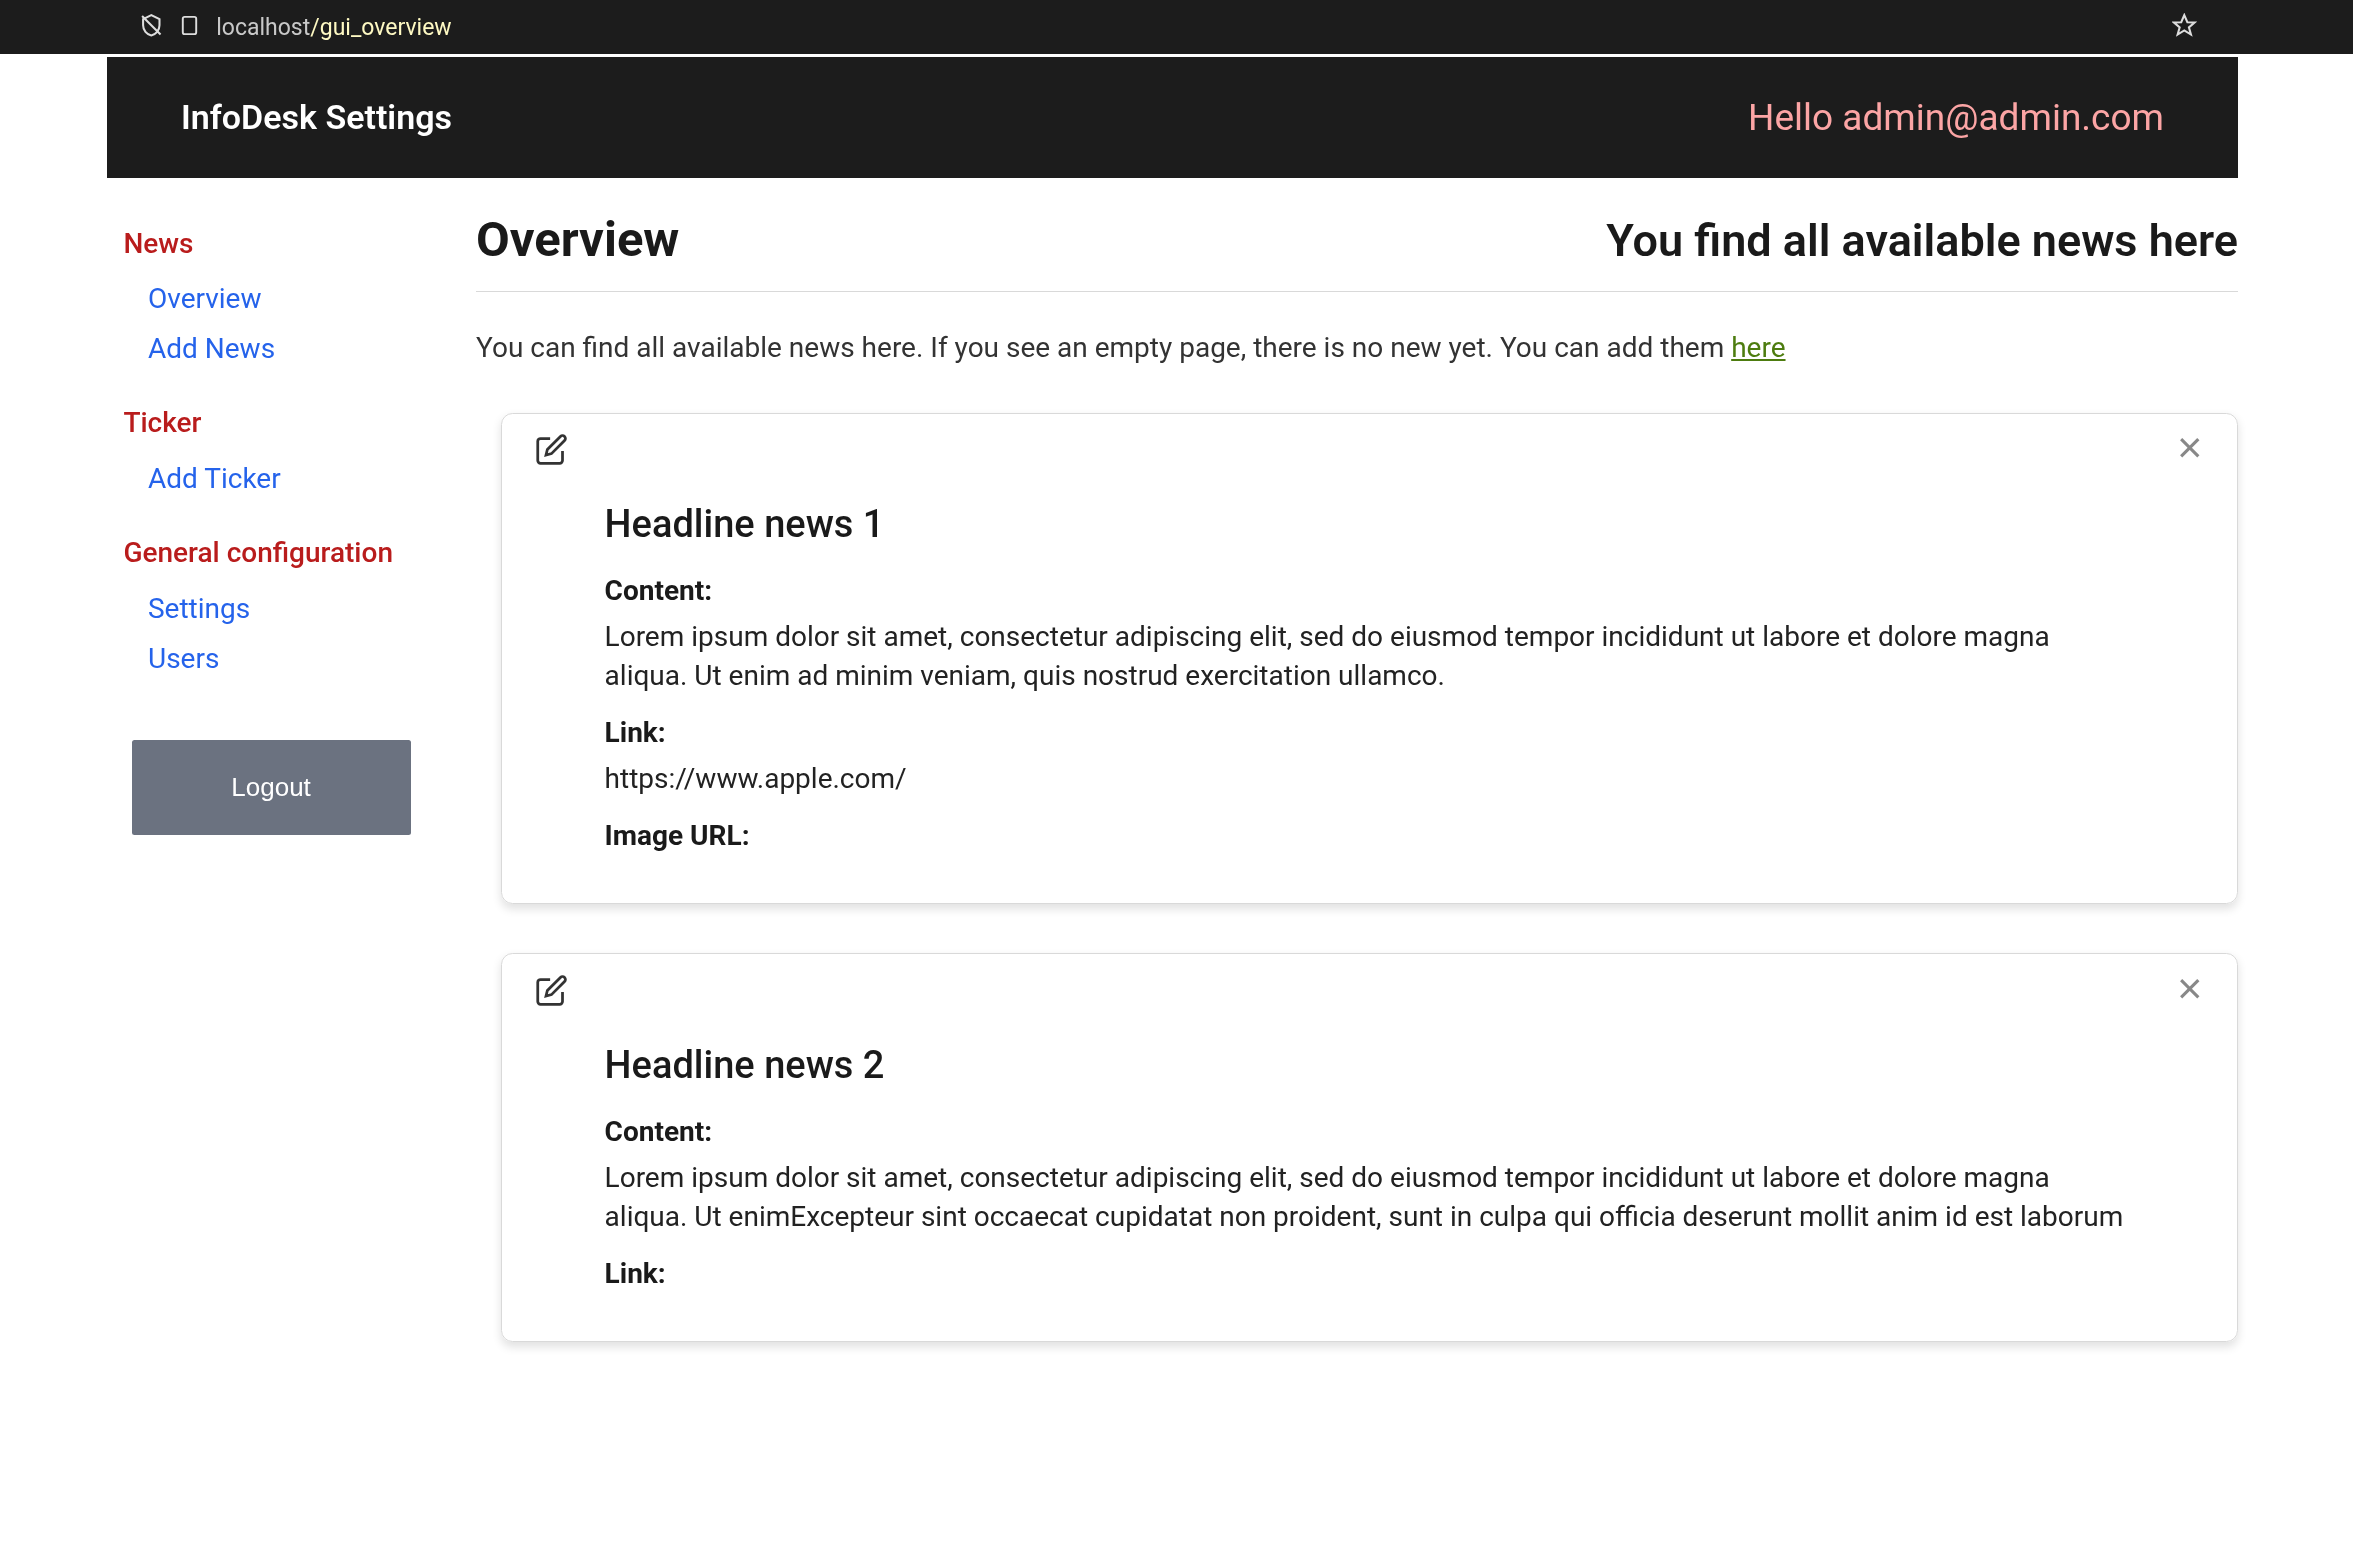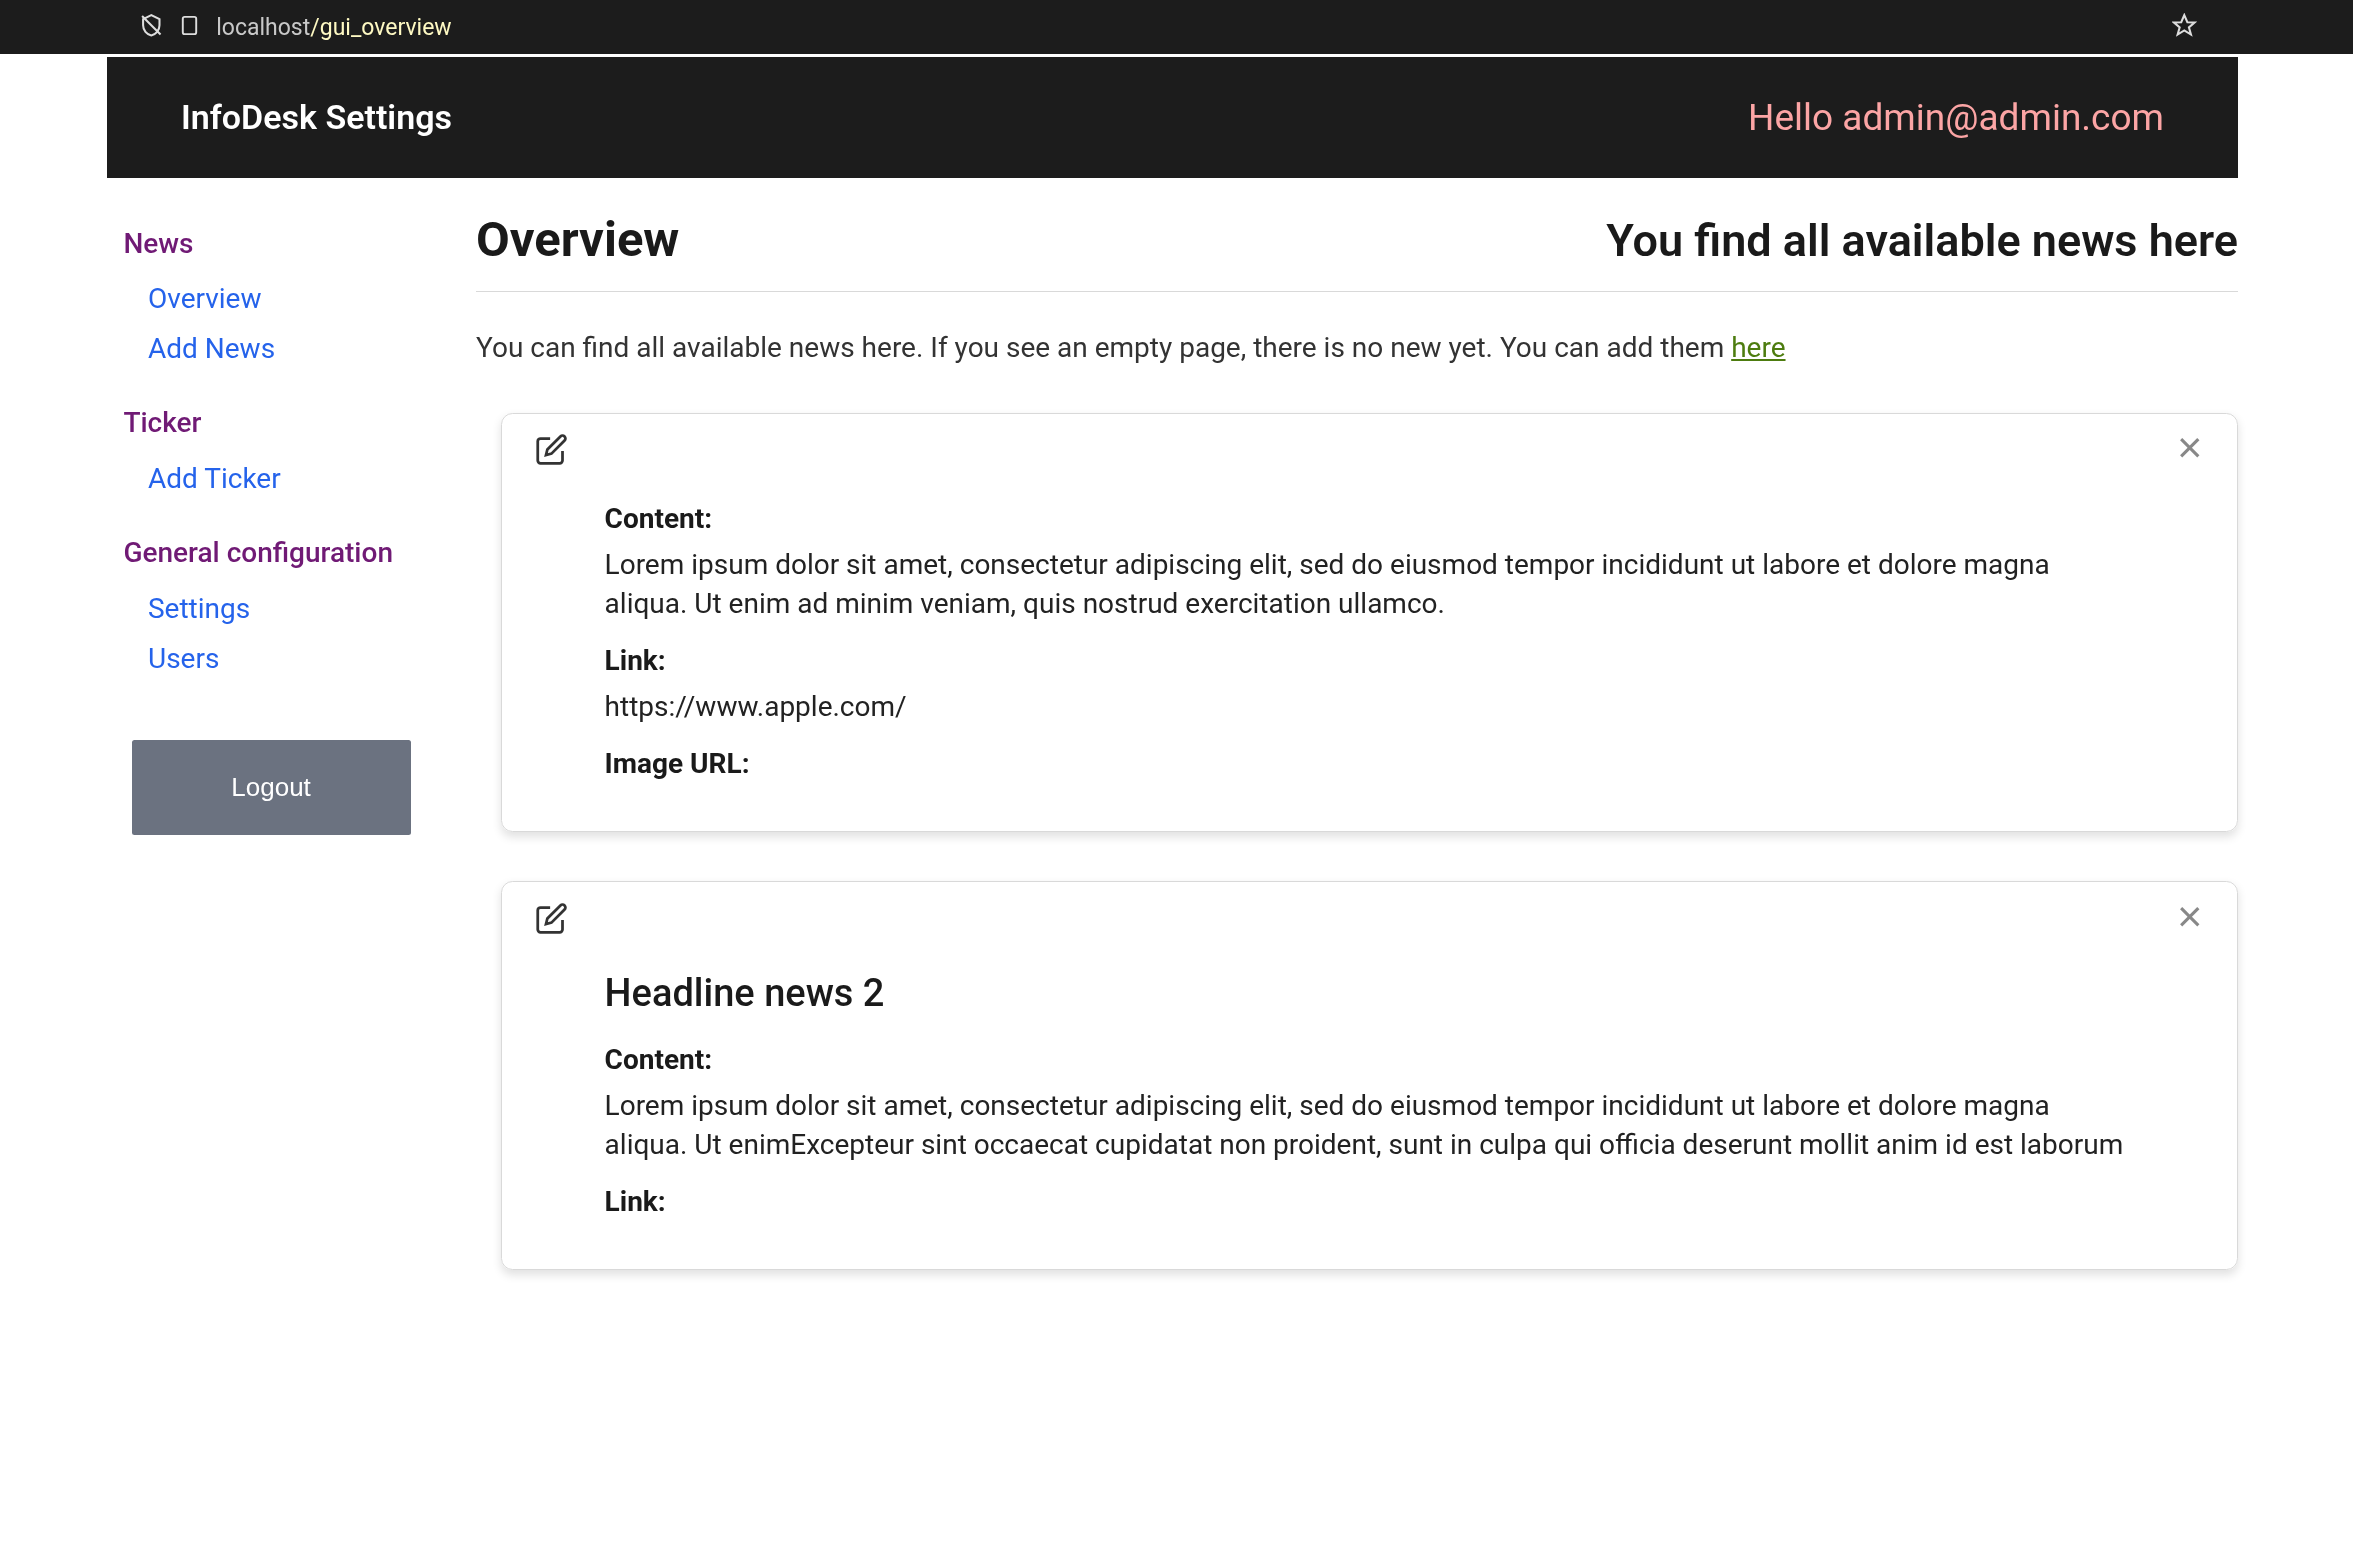--- a/index.html
+++ b/index.html
@@ -79,21 +79,21 @@
       display: flex;
     }
     .sidebar {
       width: 303px;
       padding: 49px 16.4px 16.4px 16.4px;
       flex-shrink: 0;
     }
     .sidebar-section-title {
       font-size: 28px;
       font-weight: 500;
-      color: #701a75;
+      color: #b91c1c;
       margin-bottom: 14.8px;
       margin-top: 33px;
     }
     .sidebar-section-title:first-child {
       margin-top: 0;
     }
     .sidebar-link {
       display: block;
       font-size: 28px;
       color: #2563eb;
@@ -271,20 +271,21 @@
               </svg>
             </span>
             <span class="close-icon">
               <svg viewBox="0 0 24 24">
                 <line x1="5" y1="5" x2="19" y2="19"></line>
                 <line x1="19" y1="5" x2="5" y2="19"></line>
               </svg>
             </span>
           </div>
           <div class="card-body">
+            <h2 class="card-headline">Headline news 1</h2>
             <div class="card-label">Content:</div>
             <div class="card-value">Lorem ipsum dolor sit amet, consectetur adipiscing elit, sed do eiusmod tempor incididunt ut labore et dolore magna aliqua. Ut enim ad minim veniam, quis nostrud exercitation ullamco.</div>
             <div class="card-label">Link:</div>
             <div class="card-value">https://www.apple.com/</div>
             <div class="card-label">Image URL:</div>
           </div>
         </div>
 
         <div class="news-card">
           <div class="card-icons">

